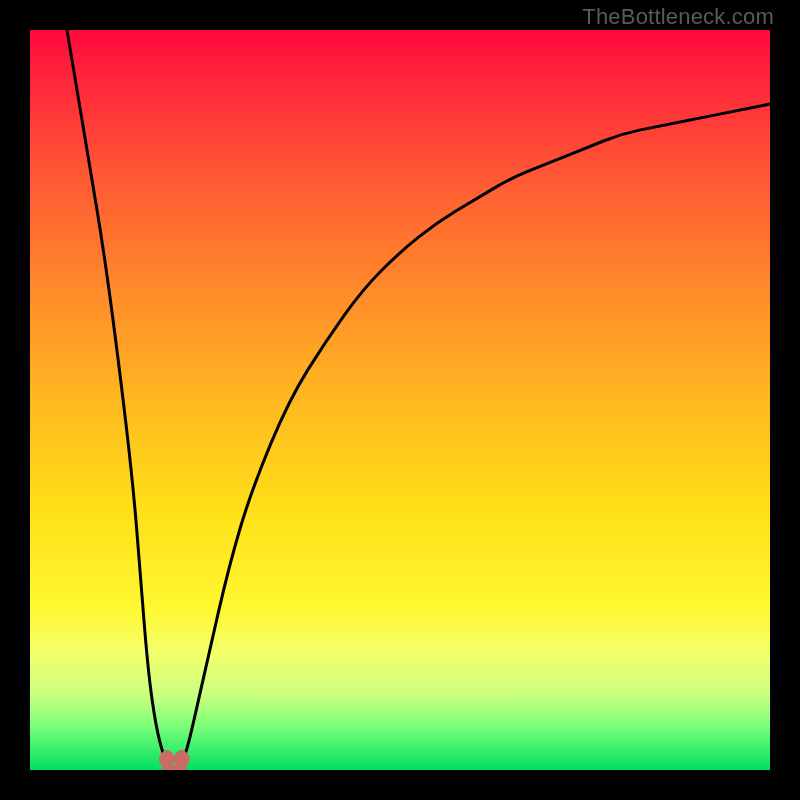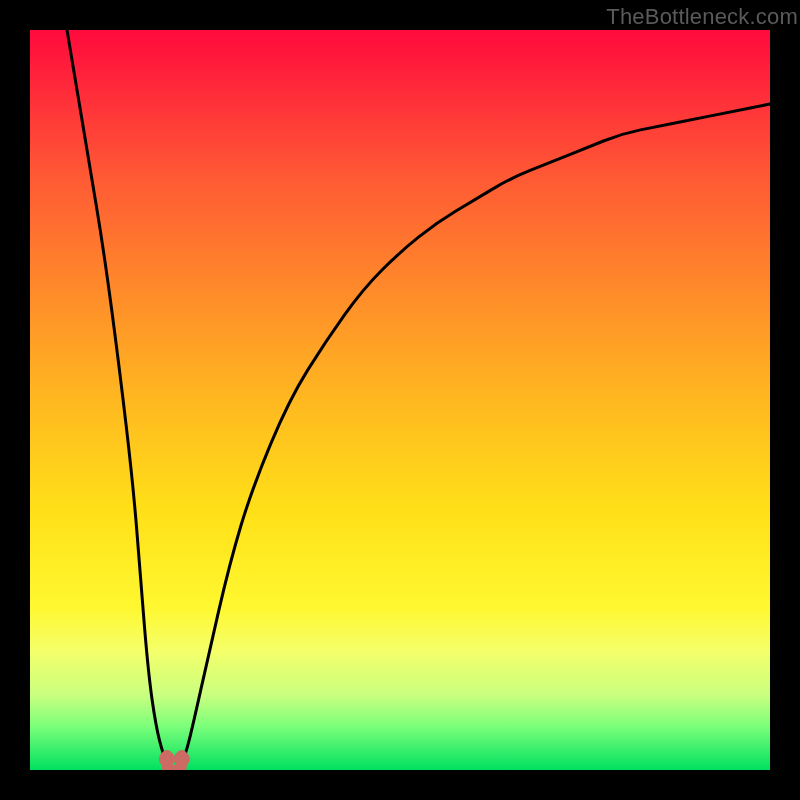--- a/index.html
+++ b/index.html
@@ -36,21 +36,21 @@
       #7dff7a 94%,
       #00e060 100%);
   }
   .curve-svg {
     position: absolute;
     inset: 0;
   }
   .attribution {
     position: absolute;
     top: 4px;
-    right: 2px;
+    right: 26px;
     color: #5a5a5a;
     font-size: 22px;
     letter-spacing: 0.2px;
     user-select: none;
   }
 </style>
 </head>
 <body>
 
 <div class="frame">

